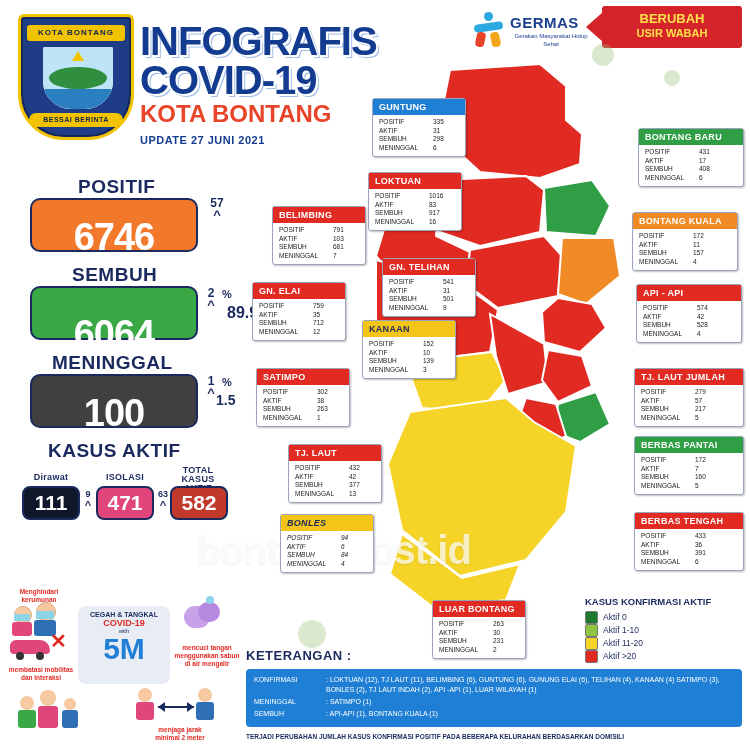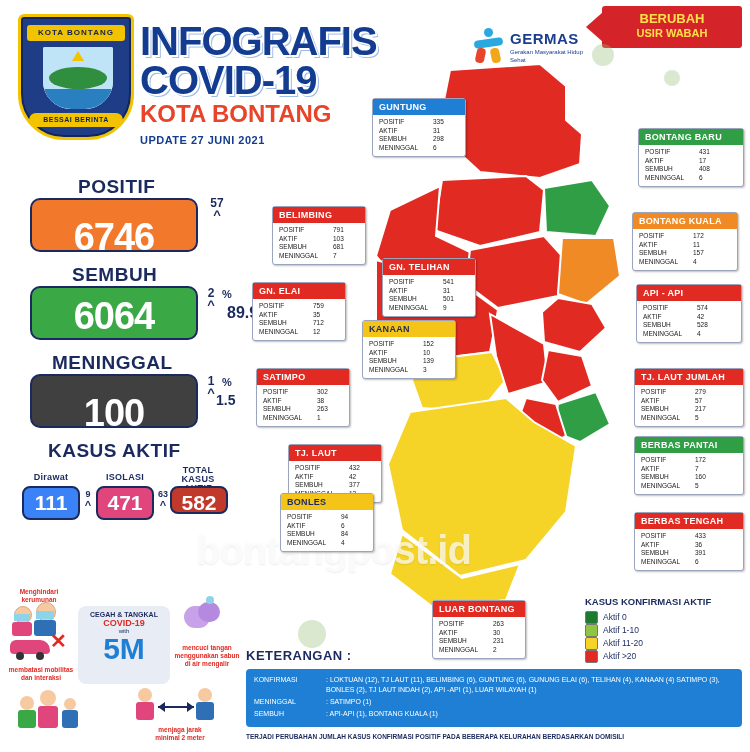--- a/index.html
+++ b/index.html
@@ -41,21 +41,21 @@
   .title-wrap{position:absolute;left:140px;top:22px;width:260px;}
   .t-info{font-size:40px;font-weight:bold;color:#133c91;letter-spacing:-1px;line-height:38px;
           text-shadow:2px 2px 0 #ffffff, 3px 3px 0 #9fbce8;}
   .t-covid{font-size:40px;font-weight:bold;color:#133c91;letter-spacing:-1px;line-height:40px;
           text-shadow:2px 2px 0 #ffffff, 3px 3px 0 #9fbce8;}
   .t-kota{font-size:24px;font-weight:bold;color:#e8442a;letter-spacing:0px;line-height:28px;
           text-shadow:1px 1px 0 #fff;}
   .t-update{font-size:11px;font-weight:bold;color:#133c91;letter-spacing:.5px;margin-top:6px;}
 
   
-  .germas{position:absolute;left:472px;top:26px;width:120px;height:44px;}
+  .germas{position:absolute;left:472px;top:10px;width:120px;height:44px;text-align:center;}
   .germas .g-mark{position:absolute;left:0;top:2px;width:34px;height:36px;}
   .germas .g-mark i{position:absolute;display:block;border-radius:4px;}
   .germas .g-text{position:absolute;left:38px;top:4px;font-size:15px;font-weight:bold;color:#1b3e8f;letter-spacing:.5px;}
   .germas .g-sub{position:absolute;left:38px;top:22px;font-size:6px;color:#1b3e8f;line-height:8px;}
 
   .berubah{
     position:absolute;right:8px;top:6px;width:140px;height:42px;background:#d4242a;
     border-radius:3px;color:#ffe04a;font-size:13px;font-weight:bold;text-align:center;
     line-height:15px;padding-top:5px;box-sizing:border-box;
   }
@@ -170,21 +170,21 @@
   <div class="stat-label" style="position:absolute;left:78px;top:176px;">POSITIF</div>
   <div class="stat-box" style="left:30px;top:198px;width:168px;height:54px;background:#f2792c;position:absolute;display:flex;align-items:center;justify-content:center;">
     <span class="stat-num">6746</span>
   </div>
   <div class="delta" style="left:204px;top:198px;width:26px;">
     <span>57</span>
     <span class="caret">^</span>
   </div>
 
   <div class="stat-label" style="position:absolute;left:72px;top:264px;">SEMBUH</div>
-  <div class="stat-box" style="left:30px;top:286px;width:168px;height:54px;background:#39a845;position:absolute;display:flex;align-items:flex-end;justify-content:center;">
+  <div class="stat-box" style="left:30px;top:286px;width:168px;height:54px;background:#39a845;position:absolute;display:flex;align-items:flex-start;justify-content:center;">
     <span class="stat-num">6064</span>
   </div>
   <div class="delta" style="left:200px;top:288px;width:22px;">
     <span>2</span>
     <span class="caret">^</span>
   </div>
   <div style="position:absolute;left:222px;top:288px;font-size:11px;font-weight:bold;color:#1b2a5e;">%</div>
   <div style="position:absolute;left:227px;top:304px;font-size:16px;font-weight:bold;color:#1b2a5e;">89.9</div>
 
   <div class="stat-label" style="position:absolute;left:52px;top:352px;">MENINGGAL</div>
@@ -196,21 +196,21 @@
     <span class="caret">^</span>
   </div>
   <div style="position:absolute;left:222px;top:376px;font-size:11px;font-weight:bold;color:#1b2a5e;">%</div>
   <div style="position:absolute;left:216px;top:392px;font-size:14px;font-weight:bold;color:#1b2a5e;">1.5</div>
 
   <div class="stat-label" style="position:absolute;left:48px;top:440px;">KASUS AKTIF</div>
 
   <div style="position:absolute;left:22px;top:472px;width:58px;">
     <div class="mini-label">Dirawat</div>
   </div>
-  <div class="mini-box" style="position:absolute;left:22px;top:486px;width:58px;height:34px;background:#3b82f6;">
+  <div class="mini-box" style="position:absolute;left:22px;top:486px;width:58px;height:34px;background:#0f172a;">
     <span class="mini-num">111</span>
   </div>
   <div class="delta" style="left:80px;top:488px;width:16px;">
     <span style="font-size:9px">9</span>
     <span class="caret" style="font-size:11px">^</span>
   </div>
 
   <div style="position:absolute;left:96px;top:472px;width:58px;">
     <div class="mini-label">ISOLASI</div>
   </div>
@@ -218,21 +218,21 @@
     <span class="mini-num">471</span>
   </div>
   <div class="delta" style="left:154px;top:488px;width:18px;">
     <span style="font-size:9px">63</span>
     <span class="caret" style="font-size:11px">^</span>
   </div>
 
   <div style="position:absolute;left:172px;top:466px;width:52px;">
     <div class="mini-label" style="line-height:9px;white-space:pre-line">TOTAL KASUS AKTIF</div>
   </div>
-  <div class="mini-box" style="position:absolute;left:170px;top:486px;width:58px;height:28px;background:#c0392b;">
+  <div class="mini-box" style="position:absolute;left:170px;top:486px;width:58px;height:34px;background:#c0392b;">
     <span class="mini-num">582</span>
   </div>
 
   <div class="map">
     <svg width="300" height="560" viewBox="0 0 300 560">
 
       <path d="M120,10 L210,4 L236,26 L236,60 L252,74 L250,104 L210,118 L150,112 L124,88 L112,50 Z" fill="#e02a22" stroke="#fff" stroke-width="2"></path>
 
       <path d="M112,120 L196,116 L214,130 L210,172 L150,186 L104,170 Z" fill="#e02a22" stroke="#fff" stroke-width="2"></path>
 
@@ -281,20 +281,41 @@
           <span class="k">SEMBUH</span>
           <span class="v">298</span>
         </div>
       <div class="row">
           <span class="k">MENINGGAL</span>
           <span class="v">6</span>
         </div>
     </div>
   </div>
 
+  <div class="card" style="left:368px;top:172px;width:92px;">
+    <div class="hdr hdr-red">LOKTUAN</div>
+    <div class="rows">
+      <div class="row">
+          <span class="k">POSITIF</span>
+          <span class="v">1016</span>
+        </div>
+      <div class="row">
+          <span class="k">AKTIF</span>
+          <span class="v">83</span>
+        </div>
+      <div class="row">
+          <span class="k">SEMBUH</span>
+          <span class="v">917</span>
+        </div>
+      <div class="row">
+          <span class="k">MENINGGAL</span>
+          <span class="v">16</span>
+        </div>
+    </div>
+  </div>
 
   <div class="card" style="left:272px;top:206px;width:92px;">
     <div class="hdr hdr-red">BELIMBING</div>
     <div class="rows">
       <div class="row">
           <span class="k">POSITIF</span>
           <span class="v">791</span>
         </div>
       <div class="row">
           <span class="k">AKTIF</span>
@@ -414,21 +435,21 @@
           <span class="k">SEMBUH</span>
           <span class="v">377</span>
         </div>
       <div class="row">
           <span class="k">MENINGGAL</span>
           <span class="v">13</span>
         </div>
     </div>
   </div>
 
-  <div class="card" style="left:280px;top:493px;width:92px;">
+  <div class="card" style="left:280px;top:514px;width:92px;font-style:italic;">
     <div class="hdr hdr-yellow">BONLES</div>
     <div class="rows">
       <div class="row">
           <span class="k">POSITIF</span>
           <span class="v">94</span>
         </div>
       <div class="row">
           <span class="k">AKTIF</span>
           <span class="v">6</span>
         </div>

